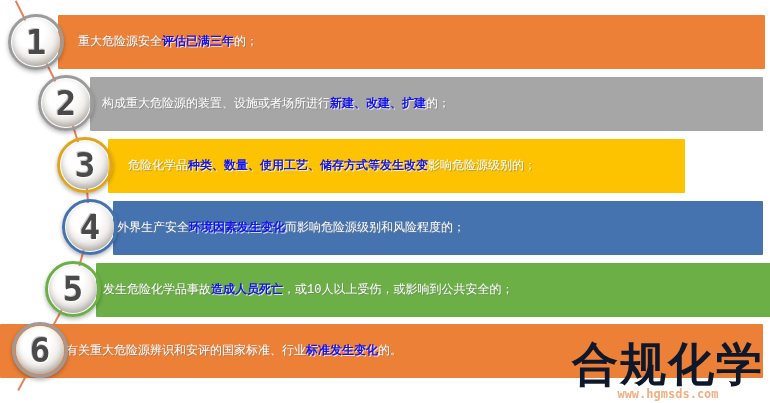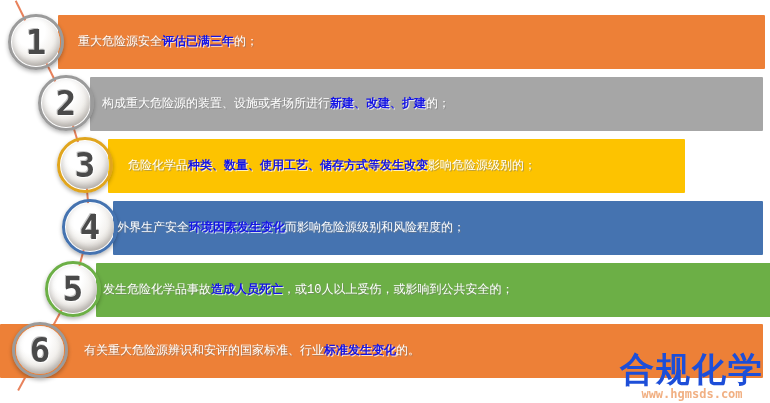--- a/index.html
+++ b/index.html
@@ -27,24 +27,24 @@
     position: absolute;
     right: 6px;
     bottom: 2px;
     text-align: center;
     z-index: 30;
     pointer-events: none;
     user-select: none;
   }
   .watermark .wm-cn {
     font-family: "DejaVu Sans", sans-serif;
-    font-size: 34px;
+    font-size: 46px;
     font-weight: 700;
     letter-spacing: 2px;
-    color: #1d4ed8;
+    color: #0f172a;
     line-height: 1.05;
     white-space: nowrap;
   }
   .watermark .wm-url {
     font-family: "DejaVu Sans Mono", monospace;
     font-size: 12px;
     font-weight: 700;
     letter-spacing: 0px;
     color: #f1b083;
     line-height: 1.1;
@@ -191,21 +191,21 @@
         <div class="bar" style="left: 96px; top: 263px; width: 684px; background: rgb(108, 175, 70); padding-left: 7px;">
           <div class="bar-text"><span>发生危险化学品事故</span><span class="hl">造成人员死亡</span><span>，或10人以上受伤，或影响到公共安全的；</span></div>
         </div>
         <div class="num-circle" style="left: 45px; top: 261px;">
           <div class="ring" style="border-color: rgb(108, 175, 70);"></div>
           <div class="inner"></div>
           <div class="glyph">5</div>
         </div>
       </div>
       <div class="row">
-        <div class="bar" style="left: 0px; top: 324px; width: 763px; background: rgb(237, 128, 55); padding-left: 84px;">
+        <div class="bar" style="left: 0px; top: 324px; width: 763px; background: rgb(237, 128, 55); padding-left: 66px;">
           <div class="bar-text"><span>有关重大危险源辨识和安评的国家标准、行业</span><span class="hl">标准发生变化</span><span>的。</span></div>
         </div>
         <div class="num-circle" style="left: 12px; top: 322px;">
           <div class="ring" style="border-color: rgb(155, 155, 155);"></div>
           <div class="inner"></div>
           <div class="glyph">6</div>
         </div>
       </div>
     </div>
 

